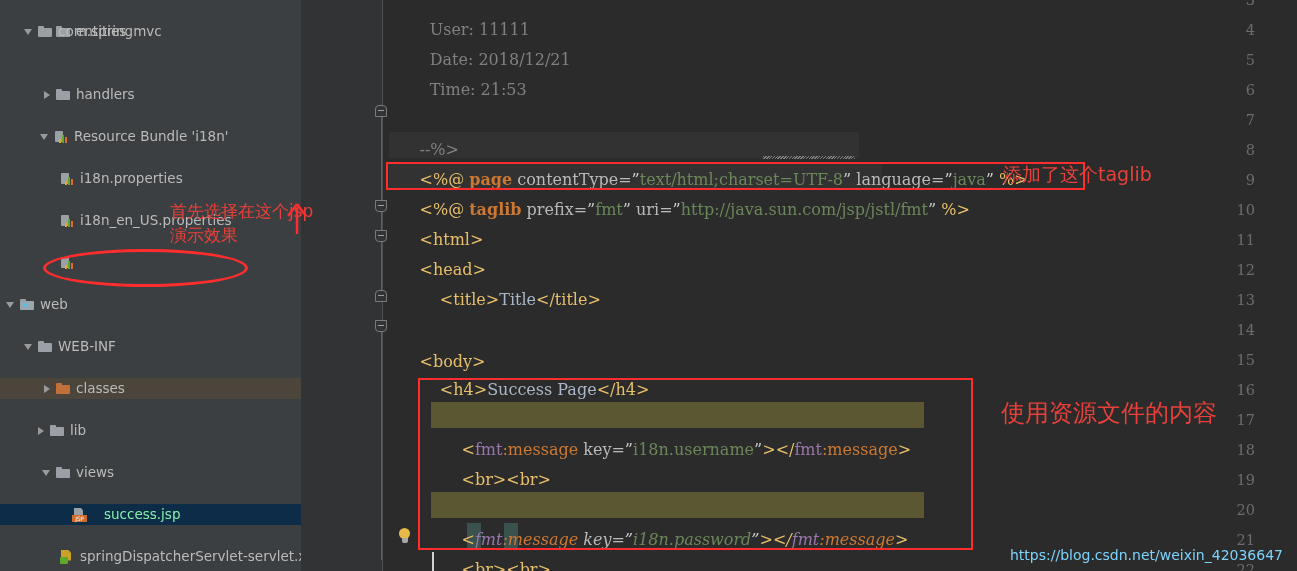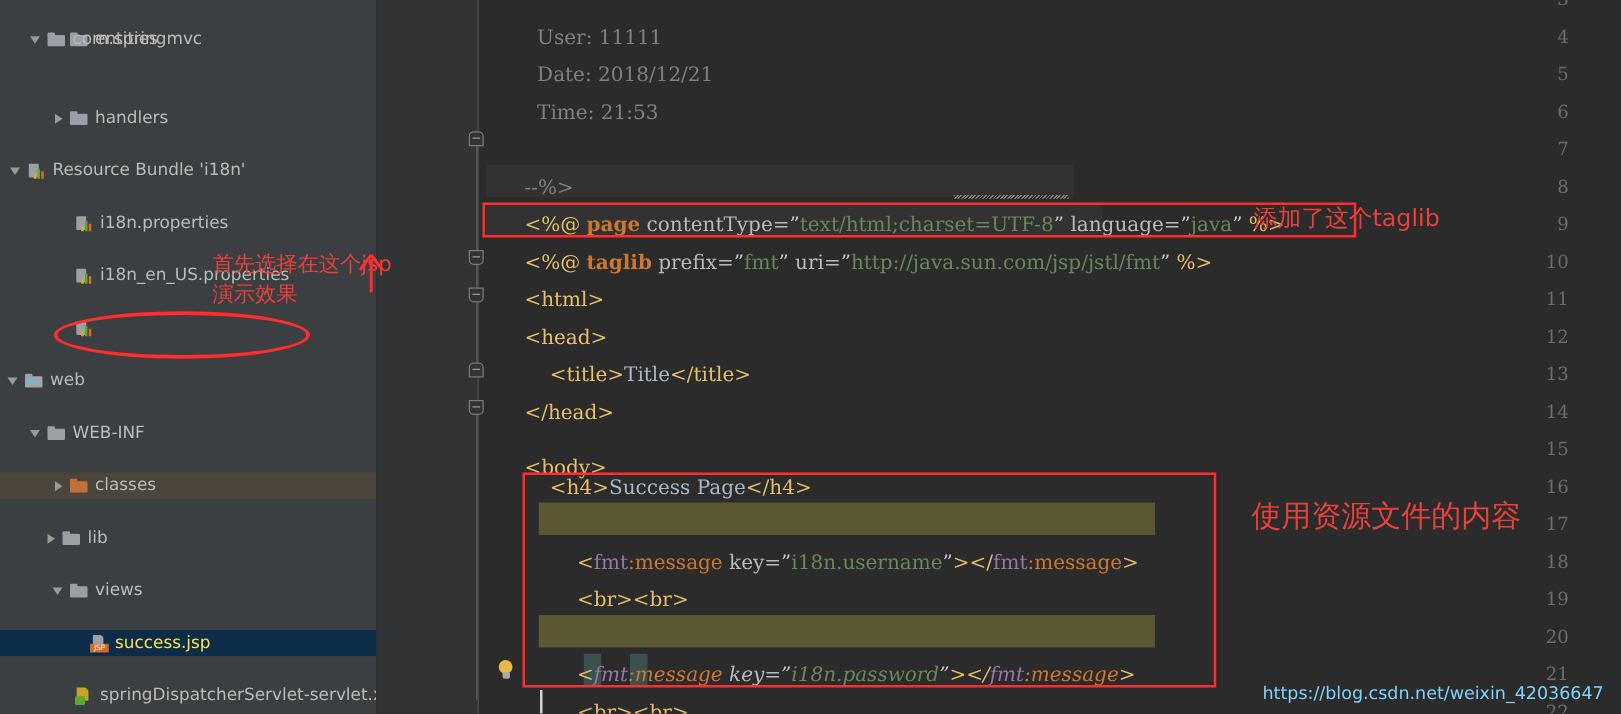--- a/index.html
+++ b/index.html
@@ -182,21 +182,21 @@
       <span class="ico folder"></span>
       <span class="lbl">com.springmvc</span>
     </div>
 
     <div class="tree-row" style="top:42px;padding-left:42px;">
       <span class="twisty right"></span>
       <span class="ico folder"></span>
       <span class="lbl">handlers</span>
     </div>
 
-    <div class="tree-row" style="top:63px;padding-left:8px;">
+    <div class="tree-row" style="top:63px;padding-left:40px;">
       <span class="twisty down"></span>
       <span class="ico props">
           <span class="bars">
             <i></i>
             <i></i>
             <i></i>
           </span>
         </span>
       <span class="lbl">Resource Bundle 'i18n'</span>
     </div>
@@ -260,21 +260,21 @@
     <div class="tree-row" style="top:231px;padding-left:42px;">
       <span class="twisty down"></span>
       <span class="ico folder"></span>
       <span class="lbl">views</span>
     </div>
 
     <div class="tree-row sel-file" style="top:252px;padding-left:72px;width:301px;">
       <span class="ico jsp">
           <span class="tag">JSP</span>
         </span>
-      <span class="lbl" style="color:#fde047;">success.jsp</span>
+      <span class="lbl" style="color:#86efac;margin-left:12px;">success.jsp</span>
     </div>
 
     <div class="tree-row" style="top:273px;padding-left:60px;">
       <span class="ico xml spring">
           <span class="b"></span>
         </span>
       <span class="lbl">springDispatcherServlet-servlet.xml</span>
     </div>
 
   </div>
@@ -363,24 +363,21 @@
 
     <div class="code" style="top:195px;">
       <span class="c-tag">&lt;html&gt;</span>
     </div>
     <div class="code" style="top:225px;">
       <span class="c-tag">&lt;head&gt;</span>
     </div>
     <div class="code" style="top:255px;">
       <span class="c-tag">    &lt;title&gt;</span><span class="c-txt">Title</span><span class="c-tag">&lt;/title&gt;</span>
     </div>
-    <div class="code" style="top:285px;">
-      <span class="c-tag">&lt;/head&gt;</span>
-    </div>
-    <div class="code" style="top:329px;text-align:right;">
+    <div class="code" style="top:317px;text-align:right;">
       <span class="c-tag">&lt;body&gt;</span>
     </div>
     <div class="code" style="top:345px;">
       <span class="c-tag">    &lt;h4&gt;</span><span class="c-txt">Success Page</span><span class="c-tag">&lt;/h4&gt;</span>
     </div>
 
     <div class="code" style="left:130px;top:405px;">
       <span class="c-tag">&lt;</span><span class="c-ns">fmt</span><span class="c-msg">:</span><span class="c-msg">message</span><span class="c-attr"> key=</span><span class="c-quote">”</span><span class="c-str">i18n.username</span><span class="c-quote">”</span><span class="c-tag">&gt;&lt;/</span><span class="c-ns">fmt</span><span class="c-msg">:</span><span class="c-msg">message</span><span class="c-tag">&gt;</span>
     </div>
 

